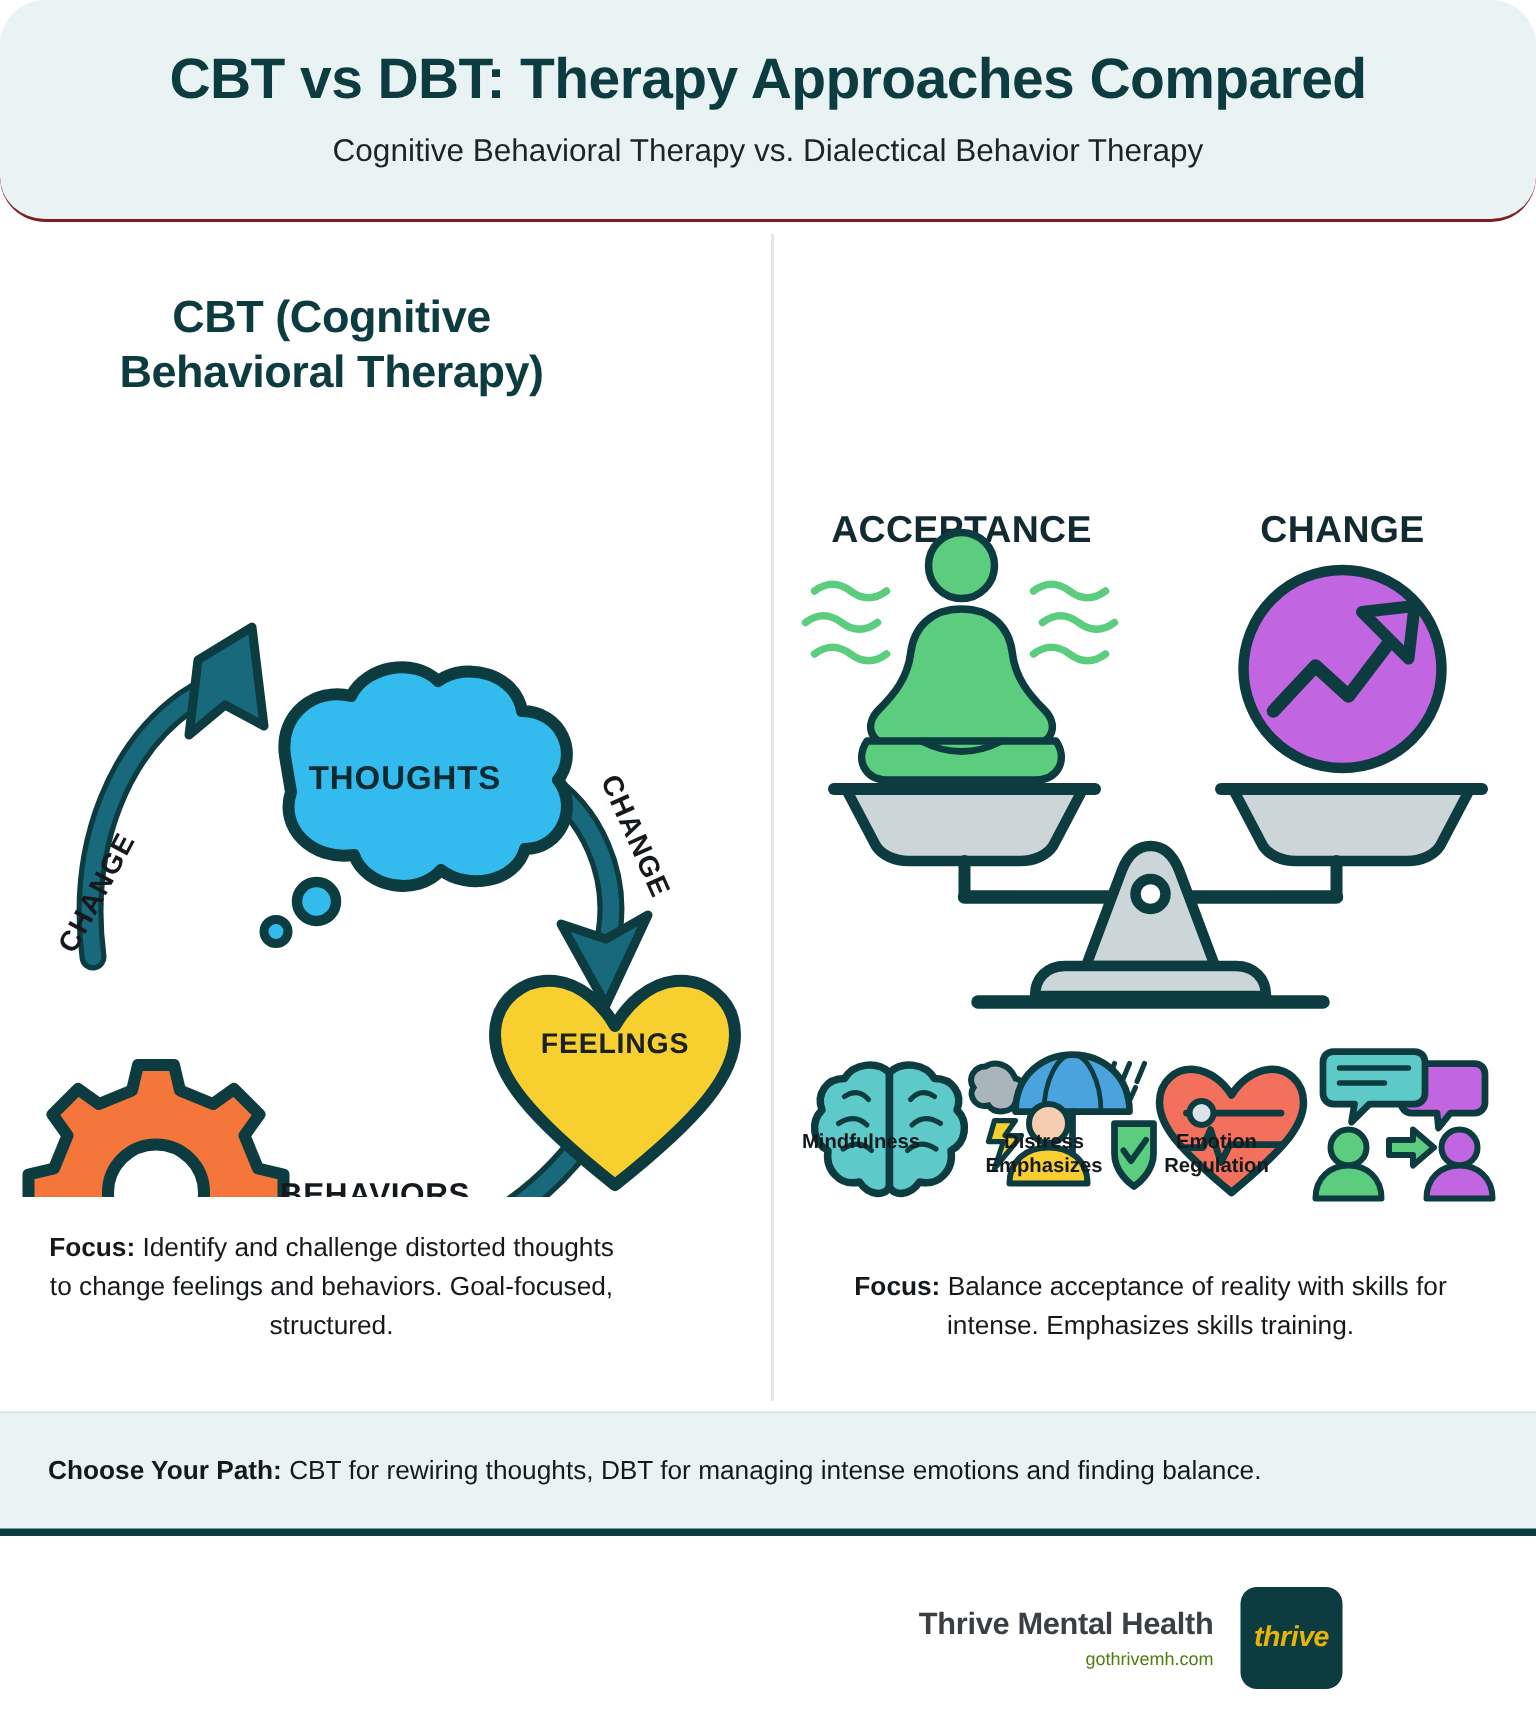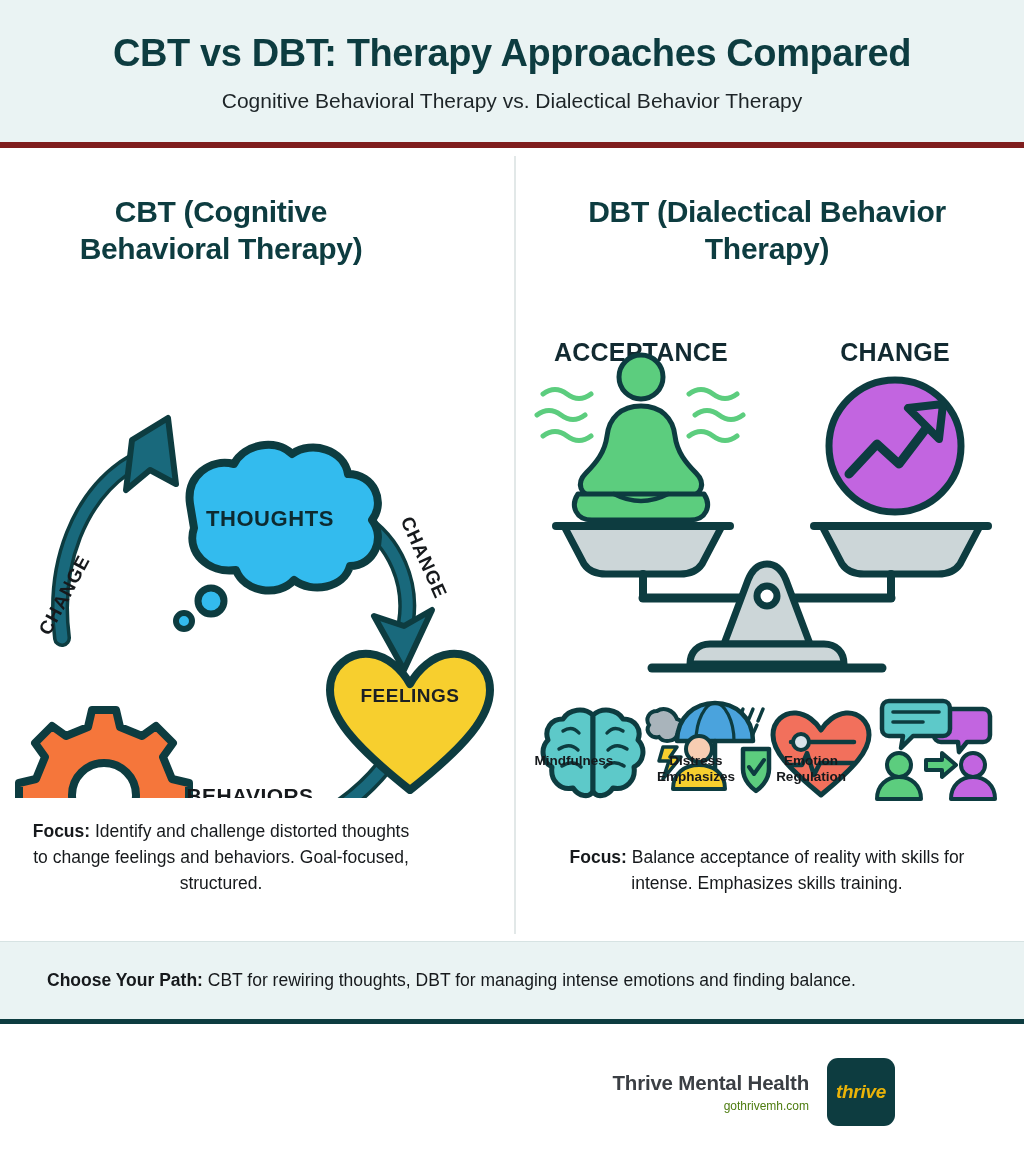--- a/index.html
+++ b/index.html
@@ -9,22 +9,23 @@
     background: #ffffff;
     color: #0f3d42;
     -webkit-font-smoothing: antialiased;
   }
   .page { position: relative; width: 1024px; height: 1154px; overflow: hidden; background:#fff; }
 
   
   .header {
     position: absolute; left:0; top:0; width:1024px; height:148px;
     background: #eaf3f3;
-    border-bottom: 6px solid #7f1d1d;
+    border-bottom: 2px solid #7f1d1d;
     text-align: center;
+    border-radius: 30px;
   }
   .header-title {
     margin-top: 32px;
     font-size: 38px; font-weight: 700; letter-spacing: -0.4px;
     color: #0d3c40;
   }
   .header-sub {
     margin-top: 14px;
     font-size: 21px; font-weight: 400; color: #1d2427;
   }
@@ -53,21 +54,21 @@
   
   .cbt-stage { position:absolute; left:0; top:150px; width:514px; height:500px; }
   .dbt-stage { position:absolute; left:0; top:150px; width:514px; height:520px; }
 
   
   .banner {
     position:absolute; left:0; top:941px; width:1024px; height:83px;
     background:#eaf3f3;
     border-top:1px solid #d7e3e3;
     border-bottom: 5px solid #0d3c40;
-    display:flex; align-items:center; padding-left:47px;
+    display:flex; align-items:center; padding-left:32px;
   }
   .banner-text { font-size:17.5px; color:#16191c; }
   .banner-text b { font-weight:700; }
 
   
   .footer {
     position:absolute; left:0; top:1029px; width:929px; height:125px;
     background:#ffffff;
     display:flex; align-items:center; justify-content:flex-end;
     padding-right:34px; gap:18px;
@@ -171,21 +172,20 @@
           <text x="308" y="600" text-anchor="middle" transform="rotate(-13 308 600)" font-family="Liberation Sans, sans-serif" font-size="19" font-weight="700" fill="#16191c" letter-spacing="0.8">CHANGE</text>
         </svg>
       </div>
 
       <div class="focus-text">
         <b>Focus:</b><span> Identify and challenge distorted thoughts to change feelings and behaviors. Goal-focused, structured.</span>
       </div>
     </div>
 
     <div class="panel panel-right">
-      <div class="panel-title">DBT (Dialectical Behavior Therapy)</div>
 
       <div class="dbt-stage">
         <svg width="514" height="520" viewBox="0 0 514 520">
 
           <text x="131" y="63" text-anchor="middle" font-family="Liberation Sans, sans-serif" font-size="25" font-weight="700" fill="#122a31" letter-spacing="0.2">ACCEPTANCE</text>
           <text x="385" y="63" text-anchor="middle" font-family="Liberation Sans, sans-serif" font-size="25" font-weight="700" fill="#122a31" letter-spacing="0.2">CHANGE</text>
 
           <g>
 
             <g fill="none" stroke="#5ccd7e" stroke-width="5" stroke-linecap="round">

